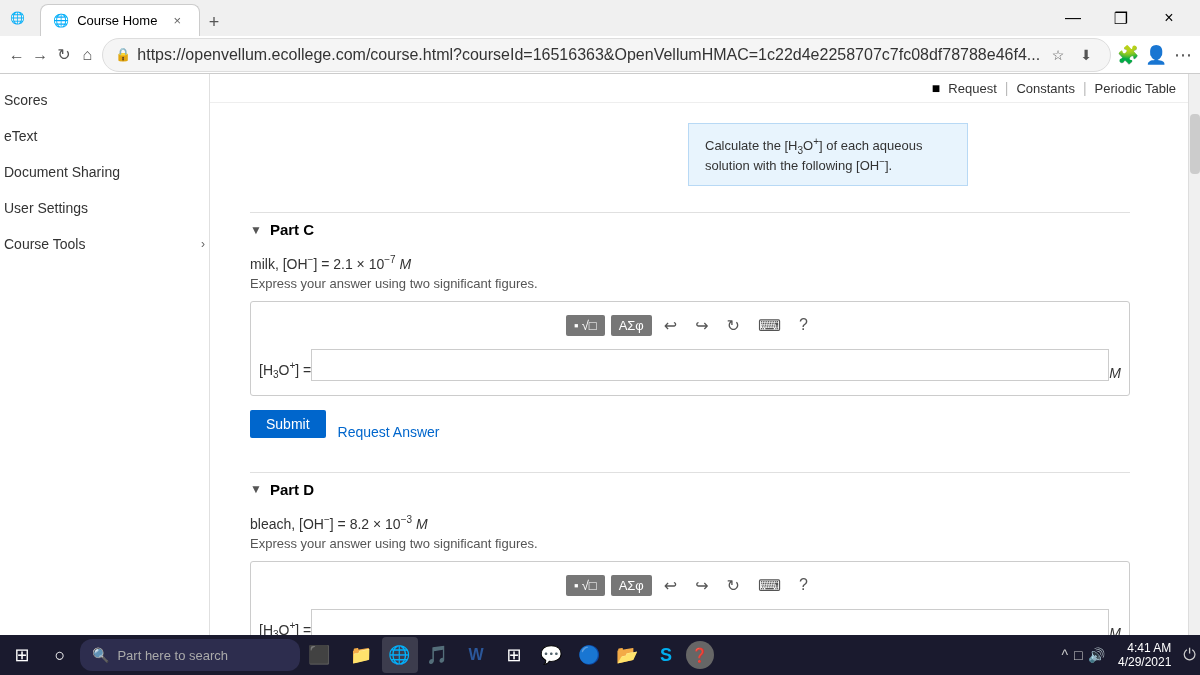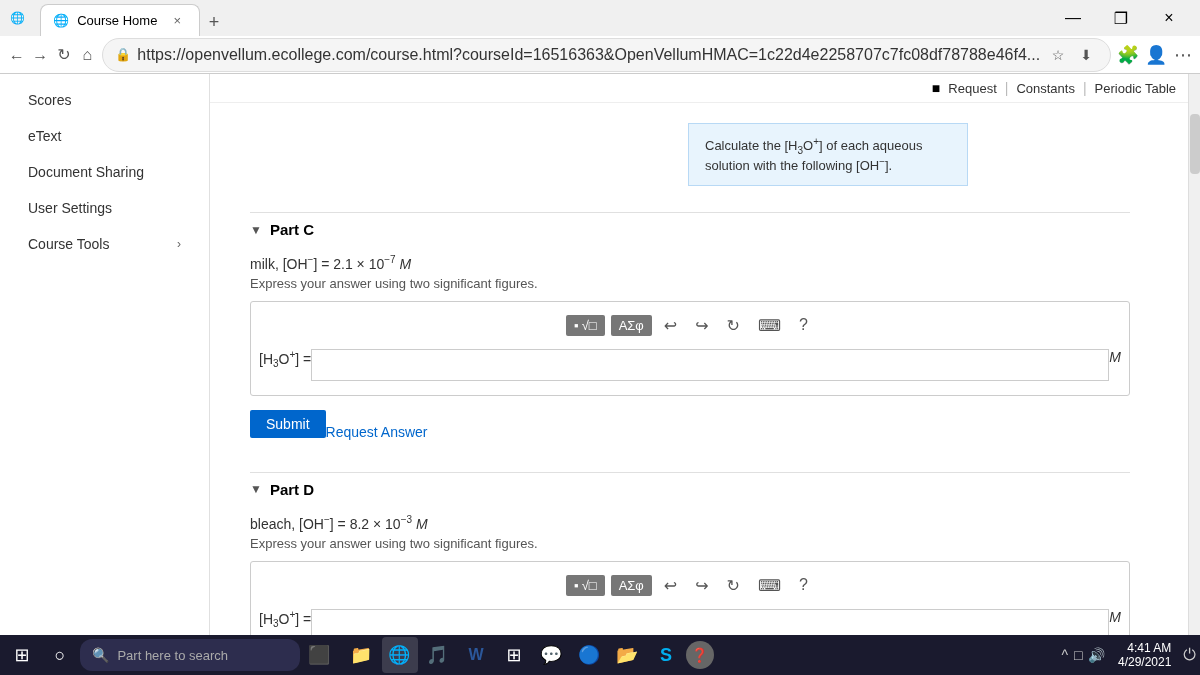--- a/index.html
+++ b/index.html
@@ -22,21 +22,21 @@
     .address-field { flex: 1; display: flex; align-items: center; background: #f5f5f5; border: 1px solid #ddd; border-radius: 20px; padding: 4px 12px; font-size: 13px; gap: 6px; }
     .address-text { flex: 1; font-size: 16px; color: #333; overflow: hidden; text-overflow: ellipsis; white-space: nowrap; }
     .addr-icons { display: flex; align-items: center; gap: 4px; }
     .addr-icon-btn { width: 24px; height: 24px; display: flex; align-items: center; justify-content: center; cursor: pointer; font-size: 14px; color: #555; }
 
     
     .main-layout { display: flex; height: calc(675px - 74px); background: white; }
 
     
     .sidebar { width: 210px; background: white; border-right: 1px solid #e0e0e0; padding-top: 8px; flex-shrink: 0; }
-    .sidebar-item { padding: 10px 28px; cursor: pointer; font-size: 14px; color: #333; display: flex; align-items: center; justify-content: space-between; }
+    .sidebar-item { padding: 10px 4px; cursor: pointer; font-size: 14px; color: #333; display: flex; align-items: center; justify-content: space-between; }
     .chevron { font-size: 12px; color: #666; }
 
     
     .content-area { flex: 1; overflow-y: auto; background: white; }
 
     
     .content-top-bar { display: flex; justify-content: flex-end; align-items: center; padding: 6px 12px; background: white; border-bottom: 1px solid #eee; gap: 8px; }
     .top-bar-link { font-size: 13px; color: #333; cursor: pointer; display: flex; align-items: center; gap: 4px; }
     .top-bar-divider { color: #bbb; }
     .bookmark-icon { font-size: 14px; }
@@ -50,26 +50,26 @@
     .part-arrow { font-size: 12px; color: #555; }
 
     .part-question { font-size: 14px; margin: 8px 0 4px 0; color: #333; }
     .part-instruction { font-size: 13px; color: #555; margin-bottom: 10px; }
 
     .math-input-area { border: 1px solid #ccc; border-radius: 3px; padding: 8px; margin-bottom: 12px; background: white; }
     .math-toolbar { display: flex; align-items: center; gap: 6px; padding: 4px 0; margin-bottom: 8px; justify-content: center; }
     .math-tool-btn { background: #777; color: white; border: none; padding: 3px 8px; font-size: 13px; cursor: pointer; border-radius: 2px; display: flex; align-items: center; gap: 3px; }
     .math-action-btn { background: none; border: none; font-size: 16px; color: #555; cursor: pointer; padding: 2px 6px; }
 
-    .answer-row { display: flex; align-items: flex-start; margin: 6px 0; }
+    .answer-row { display: flex; align-items: flex-end; margin: 6px 0; }
     .answer-label { font-size: 14px; color: #333; white-space: nowrap; }
     .answer-input { flex: 1; border: 1px solid #ccc; height: 32px; padding: 4px 8px; font-size: 14px; outline: none; }
     .answer-unit { font-size: 14px; color: #333; font-style: italic; }
 
-    .btn-row { display: flex; align-items: center; margin-top: 8px; }
+    .btn-row { display: flex; align-items: center; gap: 12px; margin-top: 8px; }
     .submit-btn { background: #0066cc; color: white; border: none; padding: 6px 16px; font-size: 14px; cursor: pointer; border-radius: 2px; }
     .request-link { color: #0066cc; font-size: 14px; cursor: pointer; text-decoration: none; margin-top: 16px; }
 
     
     .pearson-footer { text-align: center; padding: 16px 0 8px 0; }
 
     
     .content-area::-webkit-scrollbar { width: 8px; }
     .content-area::-webkit-scrollbar-thumb { background: #ccc; border-radius: 4px; }
 

